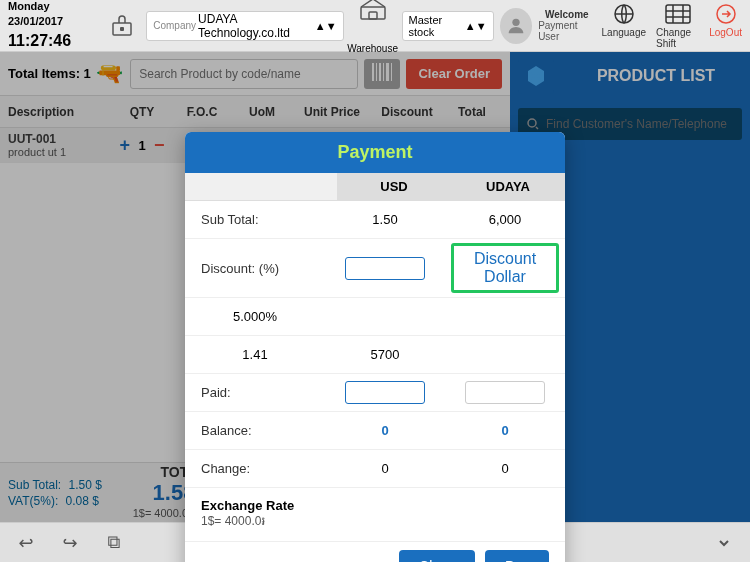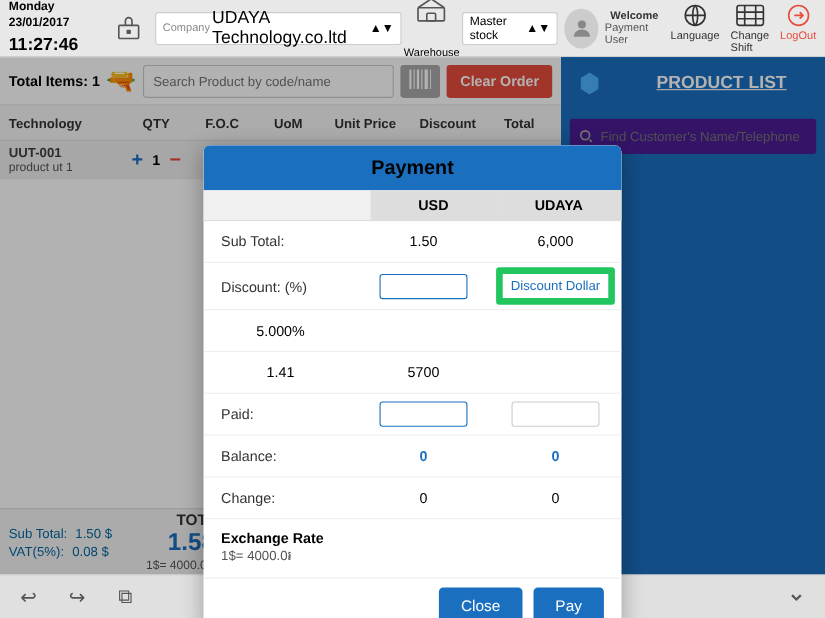--- a/index.html
+++ b/index.html
@@ -67,42 +67,42 @@
     .qty-plus { color: #1a6fbf; font-size: 18px; cursor: pointer; font-weight: bold; }
     .qty-value { font-size: 13px; font-weight: bold; min-width: 16px; text-align: center; }
     .qty-minus { color: #e74c3c; font-size: 18px; cursor: pointer; font-weight: bold; }
     .foc-value { text-align: center; color: #1a6fbf; font-weight: bold; font-size: 13px; }
     .uom-value { text-align: center; font-size: 11px; color: #555; background: #eee; padding: 2px 4px; border-radius: 3px; }
 
     
     .right-panel { width: 240px; background: #1a6fbf; display: flex; flex-direction: column; }
     .right-panel-header {
       background: #1a6fbf; color: #fff; font-size: 16px; font-weight: bold;
-      text-align: center; padding: 10px 0; border-bottom: 1px solid #1558a0; text-decoration: underline;
+      text-align: center; padding: 10px 0; border-bottom: 1px solid #1558a0;
     }
     .find-customer {
-      background: #4c1d95; margin: 8px; border-radius: 3px; display: flex; align-items: center;
+      background: #0c4a6e; margin: 8px; border-radius: 3px; display: flex; align-items: center;
       padding: 6px 8px; gap: 6px; height: 32px;
     }
     .find-customer input {
       border: none; outline: none; font-size: 12px; color: #999; flex: 1; background: transparent;
     }
 
     
     .modal-overlay {
       position: absolute; top: 0; left: 0; right: 0; bottom: 0;
       background: rgba(0,0,0,0.3); z-index: 100; display: flex; justify-content: center; align-items: flex-start;
       padding-top: 80px;
     }
     .payment-modal {
       background: #fff; border-radius: 6px; overflow: hidden;
       width: 380px; box-shadow: 0 4px 20px rgba(0,0,0,0.3);
     }
     .payment-header {
-      background: #1a6fbf; color: #000000; text-align: center;
+      background: #1a6fbf; color: #bef264; text-align: center;
       font-size: 18px; font-weight: bold; padding: 10px 0;
     }
     .payment-cols {
       display: grid; grid-template-columns: 140px 1fr 1fr;
       background: #f0f0f0; border-bottom: 1px solid #ddd; padding-left: 12px;
     }
     .payment-cols .col-label { padding: 6px 8px; font-size: 13px; }
     .payment-cols .col-usd { text-align: center; padding: 6px; font-weight: bold; font-size: 13px; background: #ddd; }
     .payment-cols .col-riel { text-align: center; padding: 6px; font-weight: bold; font-size: 13px; background: #ddd; }
 
@@ -111,22 +111,22 @@
       border-bottom: 1px solid #eee; align-items: center; min-height: 38px;
     }
     .payment-row .row-label { padding: 6px 8px 6px 16px; font-size: 13px; color: #333; }
     .payment-row .row-usd { padding: 4px 6px; text-align: center; font-size: 13px; }
     .payment-row .row-riel { padding: 4px 6px; text-align: center; font-size: 13px; }
     .payment-row input {
       width: 100%; border: 1px solid #1a6fbf; border-radius: 3px;
       padding: 4px 6px; text-align: center; font-size: 13px; outline: none;
     }
     .payment-row .discount-dollar-btn {
-      background: #fff; border: 6px solid #22c55e; border-radius: 3px;
-      padding: 4px 6px; font-size: 12px; color: #1a6fbf; cursor: pointer; width: 100%;
+      background: #fff; border: 3px solid #22c55e; border-radius: 3px;
+      padding: 4px 6px; font-size: 16px; color: #1a6fbf; cursor: pointer; width: 100%;
     }
 
     .exchange-rate-section { padding: 10px 16px; }
     .exchange-rate-section .er-label { font-weight: bold; font-size: 13px; }
     .exchange-rate-section .er-value { font-size: 12px; color: #555; }
 
     .payment-footer {
       display: flex; justify-content: flex-end; gap: 10px; padding: 8px 16px;
       border-top: 1px solid #eee;
     }
@@ -187,21 +187,21 @@
   <div class="top-bar-icon">
     <svg width="24" height="24" viewBox="0 0 24 24" fill="#555">
         <rect x="3" y="10" width="18" height="12" rx="1" fill="none" stroke="#555" stroke-width="1.5"></rect>
         <path d="M9 10V6a3 3 0 016 0v4" fill="none" stroke="#555" stroke-width="1.5"></path>
         <rect x="10" y="14" width="4" height="4" rx="1" fill="#555"></rect>
       </svg>
   </div>
 
   <div class="company-select">
     <span style="font-size:10px;color:#888;">Company</span>
-    <span style="font-size:16px;">UDAYA Technology.co.ltd</span>
+    <span style="font-size:12px;">UDAYA Technology.co.ltd</span>
     <span>▲▼</span>
   </div>
 
   <div class="top-bar-icon">
     <svg width="28" height="24" viewBox="0 0 28 24" fill="none" stroke="#555" stroke-width="1.5">
         <rect x="2" y="10" width="24" height="12" rx="1"></rect>
         <path d="M2 10L14 2l12 8"></path>
         <rect x="10" y="15" width="8" height="7" rx="1"></rect>
       </svg>
     <span style="font-size:10px;">Warehouse</span>
@@ -264,21 +264,21 @@
             <rect x="7" y="0" width="2" height="18" fill="#fff"></rect>
             <rect x="11" y="0" width="1" height="18" fill="#fff"></rect>
             <rect x="14" y="0" width="3" height="18" fill="#fff"></rect>
             <rect x="19" y="0" width="1" height="18" fill="#fff"></rect>
           </svg>
       </button>
       <button class="clear-order-btn">Clear Order</button>
     </div>
 
     <div class="table-header">
-      <span>Technology</span>
+      <span>Description</span>
       <span>QTY</span>
       <span>F.O.C</span>
       <span>UoM</span>
       <span>Unit Price</span>
       <span>Discount</span>
       <span>Total</span>
     </div>
 
     <div class="table-row">
       <div class="product-name">

